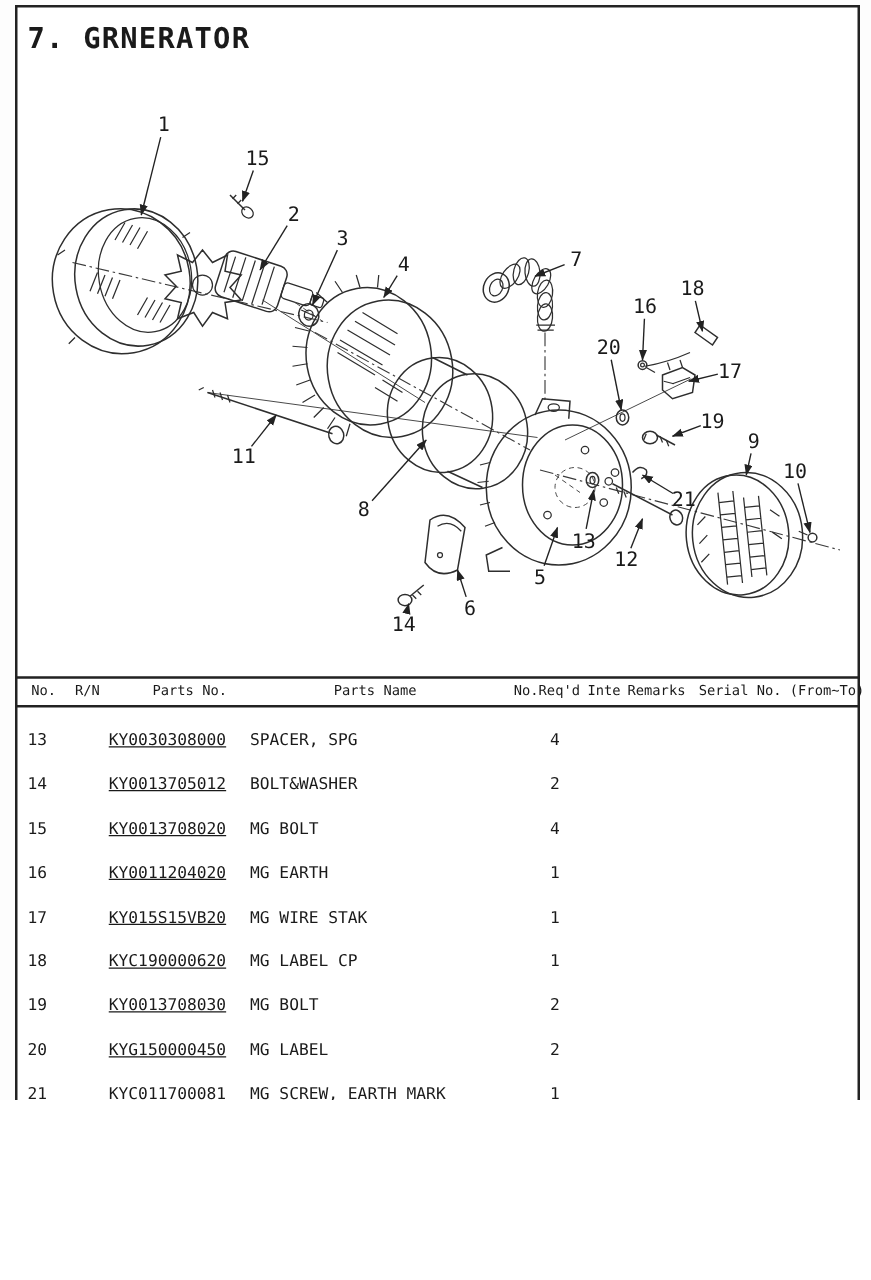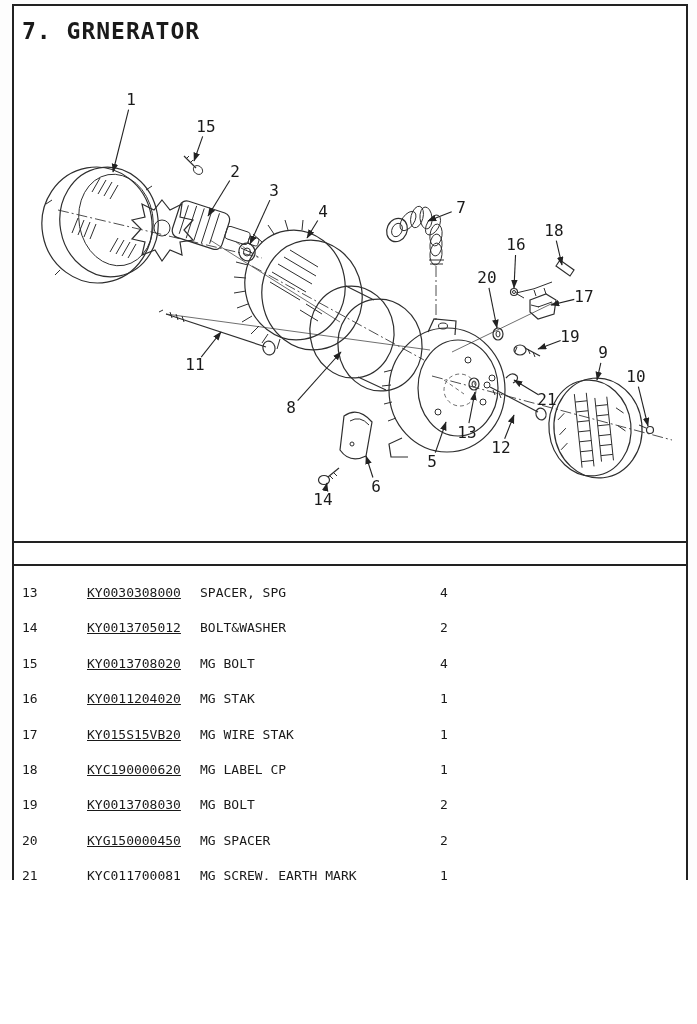--- a/index.html
+++ b/index.html
@@ -260,20 +260,30 @@
         <line x1="372.9299722007724" y1="417.4829138223945" x2="366" y2="396" stroke="#222" stroke-width="1.1" marker-end="url(#arr)"></line>
         <text x="376" y="432" text-anchor="middle" class="callout-text">6</text>
         <line x1="325.29039333725547" y1="430.2658283166642" x2="327" y2="423" stroke="#222" stroke-width="1.1" marker-end="url(#arr)"></line>
         <text x="323" y="445" text-anchor="middle" class="callout-text">14</text>
       </g>
   </svg>
 
   <div class="rule rule-top"></div>
   <div class="rule rule-bottom"></div>
 
+  <div class="thead">
+    <span class="h-no">No.</span>
+    <span class="h-rn">R/N</span>
+    <span class="h-partsno">Parts No.</span>
+    <span class="h-partsname">Parts Name</span>
+    <span class="h-req">No.Req'd</span>
+    <span class="h-inte">Inte</span>
+    <span class="h-remarks">Remarks</span>
+    <span class="h-serial">Serial No. (From~To)</span>
+  </div>
 
   <div class="tbody">
       <div class="trow" style="top: 585px;">
         <span class="c-no">13</span>
         <span class="c-parts-no">KY0030308000</span>
         <span class="c-parts-name">SPACER, SPG</span>
         <span class="c-qty">4</span>
       </div>
       <div class="trow" style="top: 620.4px;">
         <span class="c-no">14</span>
@@ -283,21 +293,21 @@
       </div>
       <div class="trow" style="top: 655.8px;">
         <span class="c-no">15</span>
         <span class="c-parts-no">KY0013708020</span>
         <span class="c-parts-name">MG BOLT</span>
         <span class="c-qty">4</span>
       </div>
       <div class="trow" style="top: 691.2px;">
         <span class="c-no">16</span>
         <span class="c-parts-no">KY0011204020</span>
-        <span class="c-parts-name">MG STAK</span>
+        <span class="c-parts-name">MG EARTH</span>
         <span class="c-qty">1</span>
       </div>
       <div class="trow" style="top: 726.6px;">
         <span class="c-no">17</span>
         <span class="c-parts-no">KY015S15VB20</span>
         <span class="c-parts-name">MG WIRE STAK</span>
         <span class="c-qty">1</span>
       </div>
       <div class="trow" style="top: 762px;">
         <span class="c-no">18</span>
@@ -307,21 +317,21 @@
       </div>
       <div class="trow" style="top: 797.4px;">
         <span class="c-no">19</span>
         <span class="c-parts-no">KY0013708030</span>
         <span class="c-parts-name">MG BOLT</span>
         <span class="c-qty">2</span>
       </div>
       <div class="trow" style="top: 832.8px;">
         <span class="c-no">20</span>
         <span class="c-parts-no">KYG150000450</span>
-        <span class="c-parts-name">MG SPACER</span>
+        <span class="c-parts-name">MG LABEL</span>
         <span class="c-qty">2</span>
       </div>
       <div class="trow" style="top: 868.2px;">
         <span class="c-no">21</span>
         <span class="c-parts-no">KYC011700081</span>
         <span class="c-parts-name">MG SCREW, EARTH MARK</span>
         <span class="c-qty">1</span>
       </div>
     </div>
 

